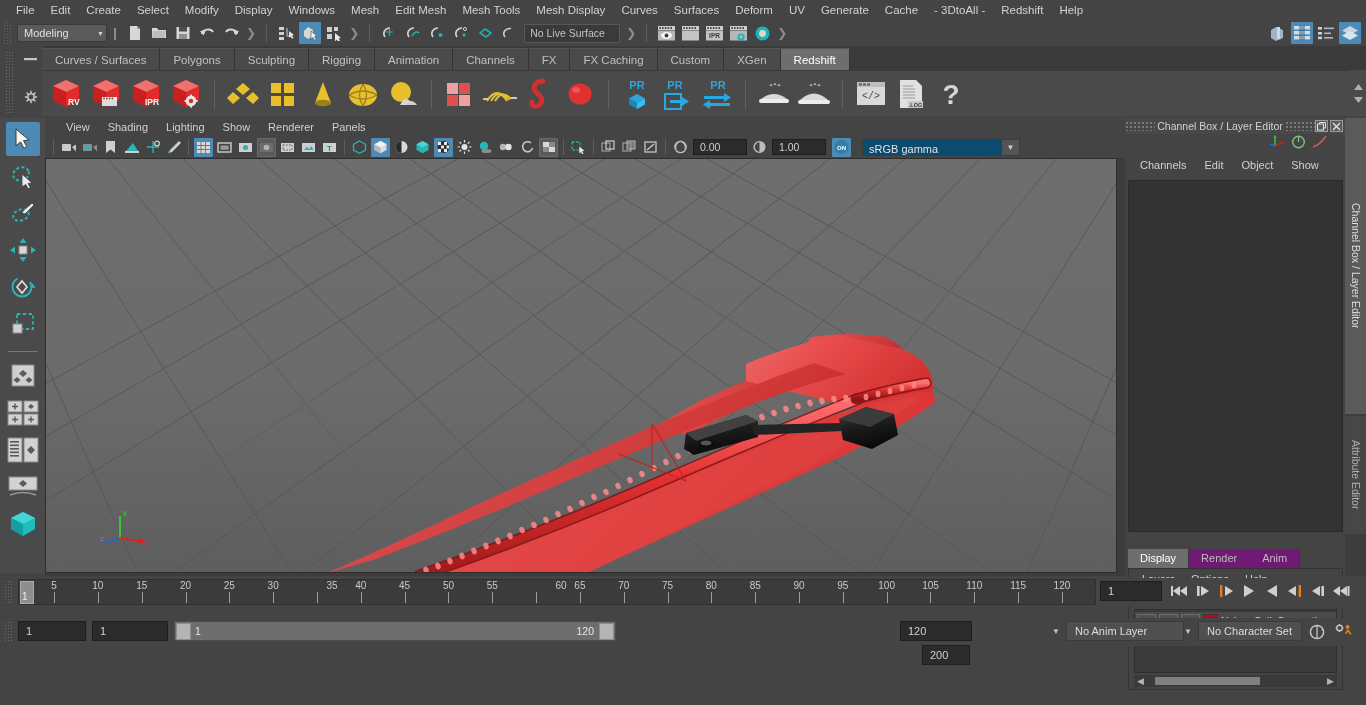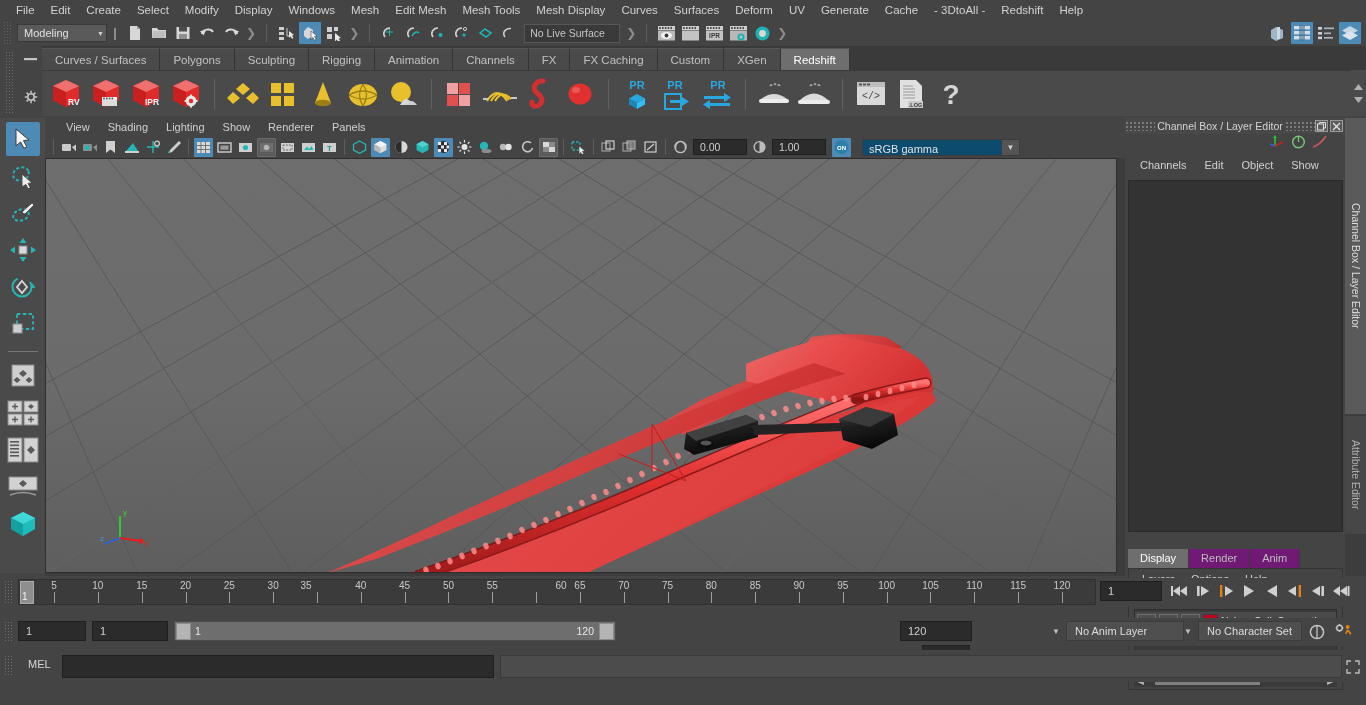--- a/index.html
+++ b/index.html
@@ -1415,21 +1415,21 @@
         <div class="ts-num" style="left: 78.878px;">10</div>
         <div class="ts-tick" style="left: 122.699px;"></div>
         <div class="ts-num" style="left: 122.699px;">15</div>
         <div class="ts-tick" style="left: 166.52px;"></div>
         <div class="ts-num" style="left: 166.52px;">20</div>
         <div class="ts-tick" style="left: 210.341px;"></div>
         <div class="ts-num" style="left: 210.341px;">25</div>
         <div class="ts-tick" style="left: 254.163px;"></div>
         <div class="ts-num" style="left: 254.163px;">30</div>
         <div class="ts-tick" style="left: 297.984px;"></div>
-        <div class="ts-num" style="left: 287px;">35</div>
+        <div class="ts-num" style="left: 313px;">35</div>
         <div class="ts-tick" style="left: 341.805px;"></div>
         <div class="ts-num" style="left: 341.805px;">40</div>
         <div class="ts-tick" style="left: 385.626px;"></div>
         <div class="ts-num" style="left: 385.626px;">45</div>
         <div class="ts-tick" style="left: 429.447px;"></div>
         <div class="ts-num" style="left: 429.447px;">50</div>
         <div class="ts-tick" style="left: 473.268px;"></div>
         <div class="ts-num" style="left: 473.268px;">55</div>
         <div class="ts-tick" style="left: 517.089px;"></div>
         <div class="ts-num" style="left: 517.089px; margin-left: 25px;">60</div>
@@ -1557,26 +1557,15 @@
           <circle cx="5.5" cy="5" r="2.8" fill="none" stroke="#c5c5c5" stroke-width="1.4"></circle>
           <g stroke="#c5c5c5" stroke-width="1.2">
             <path d="M5.5 1v1.4M5.5 7.6V9M1.5 5h1.4M8.1 5H9.5"></path>
           </g>
           <circle cx="13.6" cy="4" r="2" fill="#e08214"></circle>
           <path d="M13 6.5l-2 4 1.6.6 1.4-2.6 2 3.2 1.6-.8-2.4-3.6z" fill="#e08214"></path>
         </svg>
     </div>
   </div>
 
-  <div class="cmdline">
-    <div class="cmd-grip"></div>
-    <div class="mel-lbl">MEL</div>
-    <div class="mel-input"></div>
-    <div class="mel-out"></div>
-    <div class="mel-expand">
-      <svg width="14" height="14" viewBox="0 0 14 14">
-          <path d="M1 5V1h4M13 9v4H9M1 9v4h4M13 5V1H9" stroke="#bcbcbc" stroke-width="1.4" fill="none"></path>
-        </svg>
-    </div>
-  </div>
 
 
 </div>
 
 </body></html>

